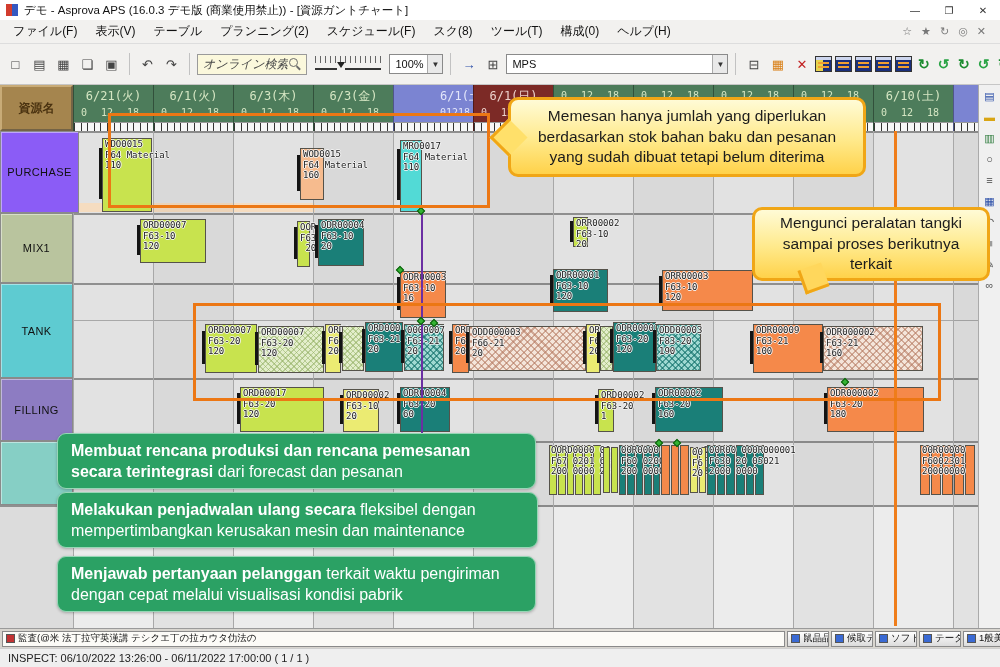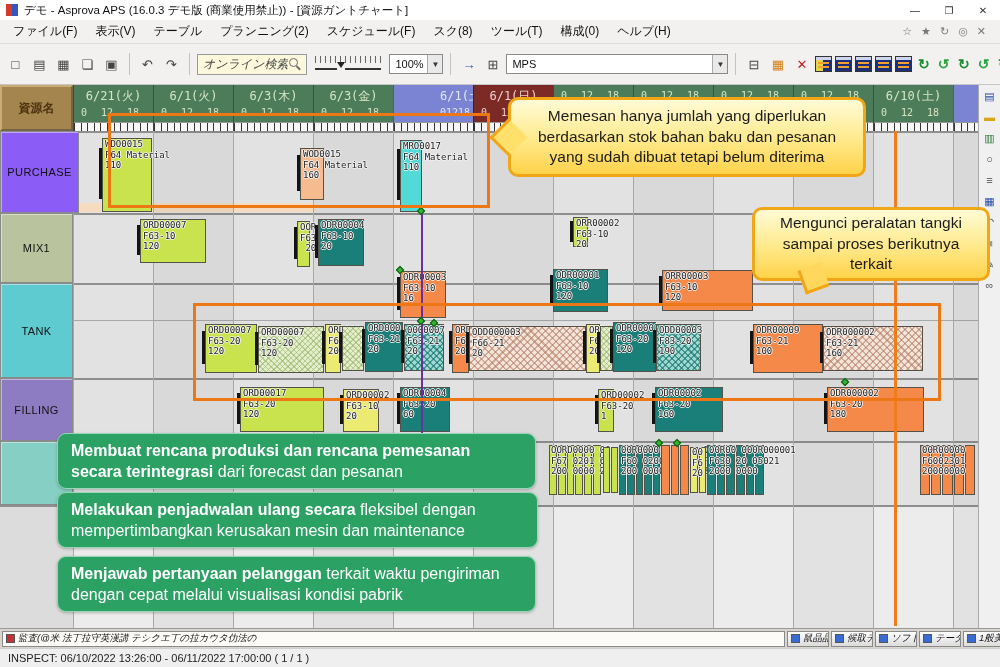--- a/index.html
+++ b/index.html
@@ -106,21 +106,21 @@
   .c2 .tail{bottom:-13px;left:46px;width:22px;height:22px;border-right:3px solid #f0a616;border-bottom:3px solid #f0a616;transform:rotate(70deg);background:#ffd75c;}
   
   .gbox{position:absolute;left:18px;width:479px;background:#2ba164;border:1px solid #97d7b6;border-radius:9px;
     color:#fff;padding:6px 13px;font-size:16px;line-height:1.32;z-index:30;box-sizing:border-box;
     box-shadow:0 1px 3px rgba(0,0,0,.25);margin-left:39px;}
   .gbox b{font-weight:bold;}
   
   .tabbar{position:absolute;top:628px;left:0;right:0;height:20px;background:#d8d5cf;border-top:1px solid #9a9a9a;
     display:flex;align-items:center;padding:1px 2px;gap:2px;box-sizing:border-box;}
   .tab{height:16px;border:1px solid #8a8a8a;background:linear-gradient(#fff,#dcdcdc);display:flex;align-items:center;
-    font-size:9.5px;padding:0 3px;gap:3px;overflow:hidden;white-space:nowrap;box-sizing:border-box;flex:none;font-style:italic;}
+    font-size:9.5px;padding:0 3px;gap:3px;overflow:hidden;white-space:nowrap;box-sizing:border-box;flex:none;}
   .tab.active{background:#fcfbf7;}
   .tabicon{width:9px;height:9px;flex:none;border:1px solid #555;box-sizing:border-box;}
   .statusbar{position:absolute;top:648px;left:0;right:0;height:19px;background:#efefef;border-top:1px solid #cfcfcf;
     font-size:11px;display:flex;align-items:center;padding-left:8px;color:#222;box-sizing:border-box;}
 </style>
 </head>
 <body>
 
 <div class="app">
 

